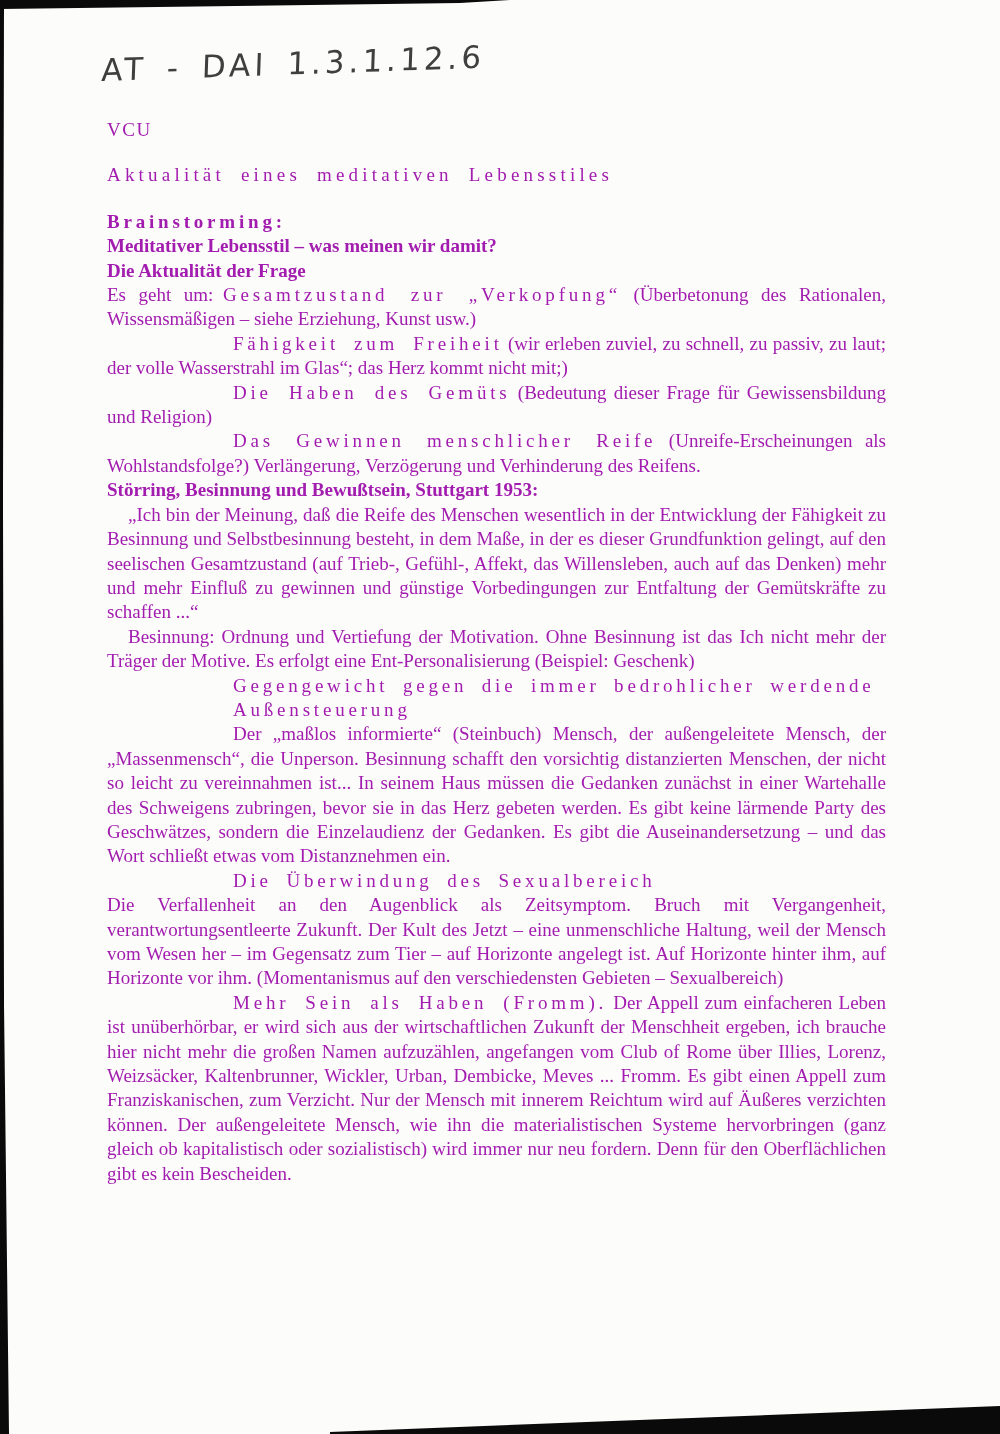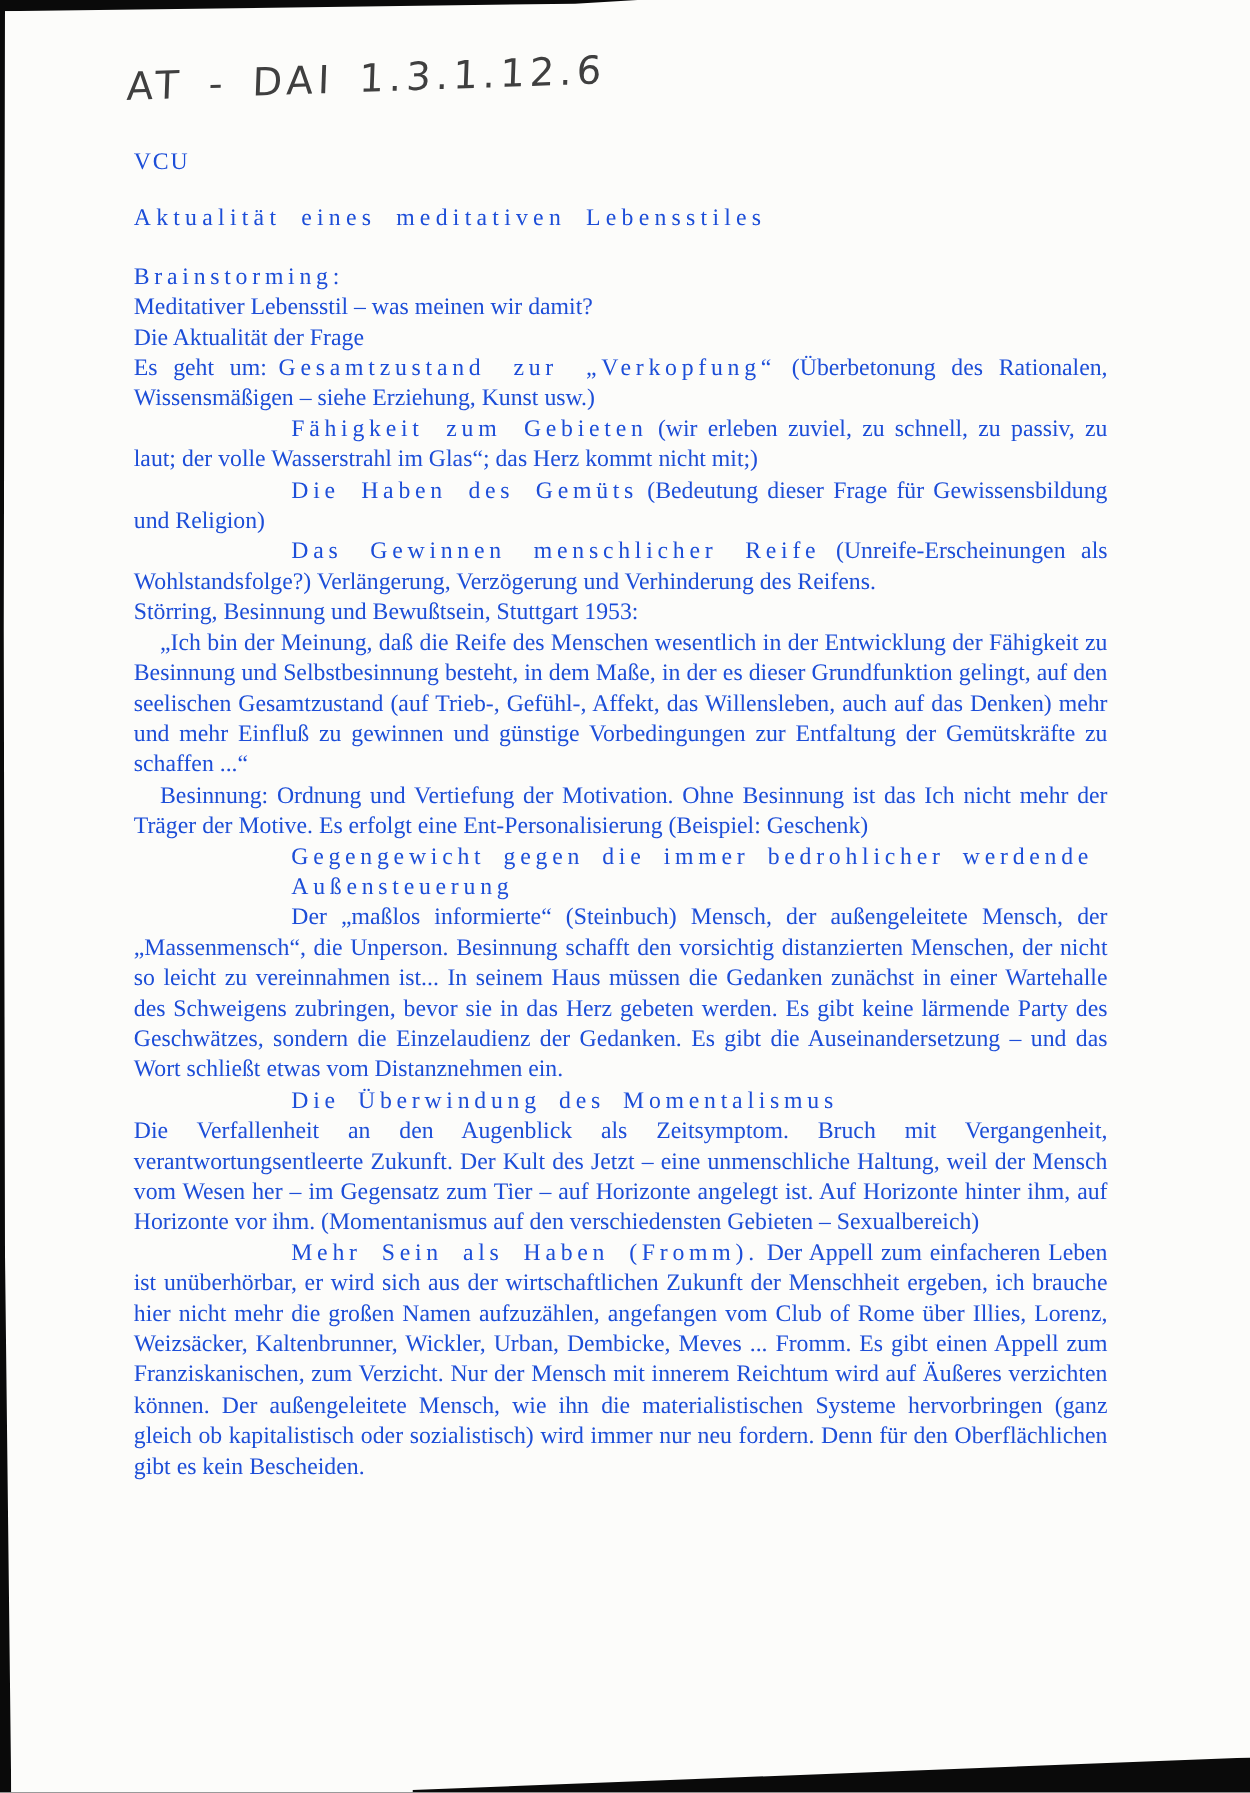--- a/index.html
+++ b/index.html
@@ -34,33 +34,33 @@
     font-family: "DejaVu Sans", sans-serif;
     font-size: 31px; color: #3f3f3f;
     letter-spacing: 4px; word-spacing: 6px;
     transform: rotate(-2deg) skewX(-4deg);
     transform-origin: left top;
     white-space: nowrap;
   }
   
   .doc {
     position: absolute; left: 107px; top: 118px; width: 779px;
-    font-size: 19px; line-height: 24.4px; color: #1d4ed8;
+    font-size: 19px; line-height: 24.4px; color: #a21caf;
     text-align: left;
     hyphens: none;
   }
   .doc p { margin: 0; }
   .org { letter-spacing: 1.5px; }
   .title {
     margin-top: 21px !important; margin-bottom: 22px !important;
     letter-spacing: 4.2px; word-spacing: 7px;
     white-space: nowrap;
   }
   .blocks p { text-align: justify; }
-  .blocks p.left { text-align: left; }
+  .blocks p.left { text-align: left; font-weight: bold; }
   .sp { letter-spacing: 3.8px; word-spacing: 6px; }
   .tab { text-indent: 126px; }
   .ind { text-indent: 21px; }
   .ml  { margin-left: 126px !important; text-align: right; }
 </style>
 </head>
 <body>
 
 <div class="page">
 
@@ -71,28 +71,28 @@
   <div class="annotation">AT - DAI  1.3.1.12.6</div>
 
   <div class="doc">
     <p class="org">VCU</p>
     <p class="title">Aktualität eines meditativen Lebensstiles</p>
     <div class="blocks">
         <p class="left"><span class="sp">Brainstorming:</span></p>
         <p class="left"><span>Meditativer Lebensstil – was meinen wir damit?</span></p>
         <p class="left"><span>Die Aktualität der Frage</span></p>
         <p><span>Es geht um: </span><span class="sp">Gesamtzustand zur „Verkopfung“</span><span> (Überbetonung des Rationalen, Wissensmäßigen – siehe Erziehung, Kunst usw.)</span></p>
-        <p class="tab"><span class="sp">Fähigkeit zum Gebieten</span><span> (wir erleben zuviel, zu schnell, zu passiv, zu laut; der volle Wasserstrahl im Glas“; das Herz kommt nicht mit;)</span></p>
+        <p class="tab"><span class="sp">Fähigkeit zum Freiheit</span><span> (wir erleben zuviel, zu schnell, zu passiv, zu laut; der volle Wasserstrahl im Glas“; das Herz kommt nicht mit;)</span></p>
         <p class="tab"><span class="sp">Die Haben des Gemüts</span><span> (Bedeutung dieser Frage für Gewissensbildung und Religion)</span></p>
         <p class="tab"><span class="sp">Das Gewinnen menschlicher Reife</span><span> (Unreife-Erscheinungen als Wohlstandsfolge?) Verlängerung, Verzögerung und Verhinderung des Reifens.</span></p>
         <p class="left"><span>Störring, Besinnung und Bewußtsein, Stuttgart 1953:</span></p>
         <p class="ind"><span>„Ich bin der Meinung, daß die Reife des Menschen wesentlich in der Entwicklung der Fähigkeit zu Besinnung und Selbstbesinnung besteht, in dem Maße, in der es dieser Grundfunktion gelingt, auf den seelischen Gesamtzustand (auf Trieb-, Gefühl-, Affekt, das Willensleben, auch auf das Denken) mehr und mehr Einfluß zu gewinnen und günstige Vorbedingungen zur Entfaltung der Gemütskräfte zu schaffen ...“</span></p>
         <p class="ind"><span>Besinnung: Ordnung und Vertiefung der Motivation. Ohne Besinnung ist das Ich nicht mehr der Träger der Motive. Es erfolgt eine Ent-Personalisierung (Beispiel: Geschenk)</span></p>
         <p class="ml"><span class="sp">Gegengewicht gegen die immer bedrohlicher werdende</span></p>
         <p class="ml"><span class="sp">Außensteuerung</span></p>
         <p class="tab"><span>Der „maßlos informierte“ (Steinbuch) Mensch, der außengeleitete Mensch, der „Massenmensch“, die Unperson. Besinnung schafft den vorsichtig distanzierten Menschen, der nicht so leicht zu vereinnahmen ist... In seinem Haus müssen die Gedanken zunächst in einer Wartehalle des Schweigens zubringen, bevor sie in das Herz gebeten werden. Es gibt keine lärmende Party des Geschwätzes, sondern die Einzelaudienz der Gedanken. Es gibt die Auseinandersetzung – und das Wort schließt etwas vom Distanznehmen ein.</span></p>
-        <p class="ml"><span class="sp">Die Überwindung des Momentalismus</span></p>
+        <p class="ml"><span class="sp">Die Überwindung des Sexualbereich</span></p>
         <p><span>Die Verfallenheit an den Augenblick als Zeitsymptom. Bruch mit Vergangenheit, verantwortungsentleerte Zukunft. Der Kult des Jetzt – eine unmenschliche Haltung, weil der Mensch vom Wesen her – im Gegensatz zum Tier – auf Horizonte angelegt ist. Auf Horizonte hinter ihm, auf Horizonte vor ihm. (Momentanismus auf den verschiedensten Gebieten – Sexualbereich)</span></p>
         <p class="tab"><span class="sp">Mehr Sein als Haben (Fromm).</span><span> Der Appell zum einfacheren Leben ist unüberhörbar, er wird sich aus der wirtschaftlichen Zukunft der Menschheit ergeben, ich brauche hier nicht mehr die großen Namen aufzuzählen, angefangen vom Club of Rome über Illies, Lorenz, Weizsäcker, Kaltenbrunner, Wickler, Urban, Dembicke, Meves ... Fromm. Es gibt einen Appell zum Franziskanischen, zum Verzicht. Nur der Mensch mit innerem Reichtum wird auf Äußeres verzichten können. Der außengeleitete Mensch, wie ihn die materialistischen Systeme hervorbringen (ganz gleich ob kapitalistisch oder sozialistisch) wird immer nur neu fordern. Denn für den Oberflächlichen gibt es kein Bescheiden.</span></p>
       </div>
   </div>
 
 </div>
 
 </body></html>

